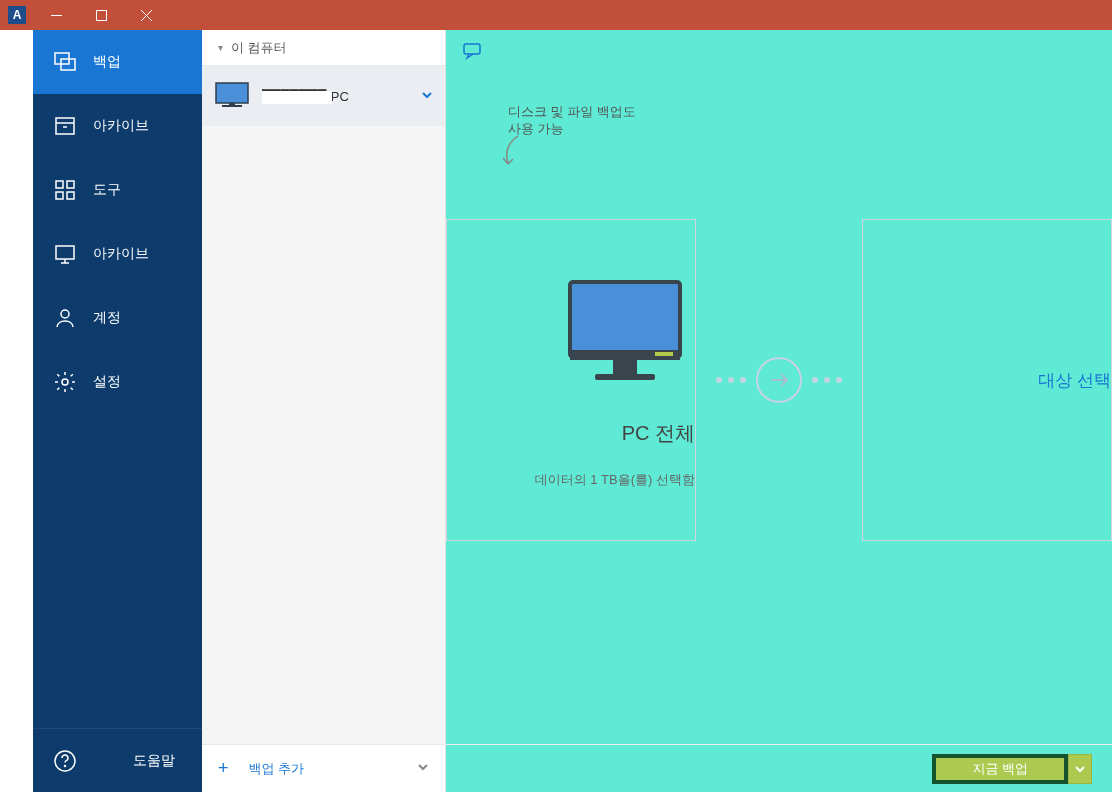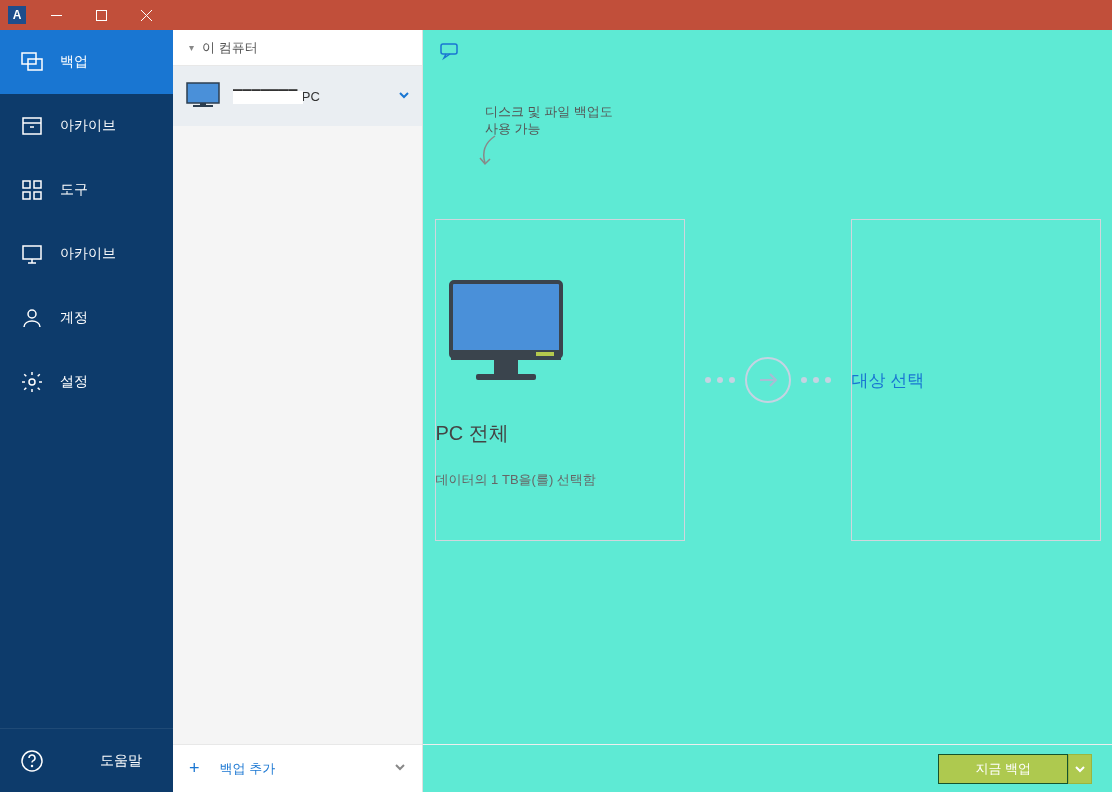--- a/index.html
+++ b/index.html
@@ -7,21 +7,21 @@
 
 .titlebar { height: 30px; background: #c14f3a; display: flex; align-items: center; color: #fff; font-size: 12px; }
 .titlebar-icon { width: 18px; height: 18px; background: #1e4d8b; margin: 0 8px; display: flex; align-items: center; justify-content: center; font-weight: bold; font-size: 12px; }
 .titlebar-title { flex: 1; }
 .titlebar-btns { display: flex; }
 .titlebar-btn { width: 45px; height: 30px; display: flex; align-items: center; justify-content: center; cursor: pointer; }
 .titlebar-btn svg { stroke: #fff; }
 
 .body { display: flex; height: 762px; }
 
-.sidebar { width: 173px; background: #0d3b6b; color: #fff; display: flex; flex-direction: column; }
+.sidebar { width: 173px; background: #0d3b6b; color: #fff; display: flex; flex-direction: column; margin-left: 33px; }
 .nav { flex: 1; }
 .nav-item { height: 64px; display: flex; align-items: center; padding-left: 20px; cursor: pointer; font-size: 14px; }
 .nav-item.active { background: #1976d2; }
 .nav-icon { width: 24px; height: 24px; margin-right: 16px; display: flex; align-items: center; justify-content: center; }
 .help-item { height: 64px; display: flex; align-items: center; padding-left: 20px; cursor: pointer; font-size: 14px; border-top: 1px solid rgba(255,255,255,0.08); gap: 40px; }
 
 .secondary { width: 250px; background: #f5f5f5; border-right: 1px solid #e0e0e0; display: flex; flex-direction: column; }
 .sec-header { height: 36px; display: flex; align-items: center; padding: 0 16px; font-size: 13px; color: #555; background: #fff; border-bottom: 1px solid #e8e8e8; }
 .sec-header .tri { margin-right: 8px; color: #888; font-size: 10px; }
 .sec-list { flex: 1; }
@@ -36,34 +36,34 @@
 
 .main { flex: 1; background: #5eead4; display: flex; flex-direction: column; position: relative; }
 .main-top { height: 46px; display: flex; align-items: center; padding: 0 16px; }
 .comment-icon { color: #1976d2; }
 .main-content { flex: 1; display: flex; align-items: center; justify-content: center; position: relative; }
 
 .hint { position: absolute; top: 28px; left: 62px; font-size: 13px; color: #555; text-align: left; line-height: 1.3; }
 .hint-arrow { position: absolute; top: 55px; left: 52px; }
 
 .cards { display: flex; align-items: center; gap: 20px; margin-top: -60px; }
-.card { width: 250px; height: 322px; border: 1px solid #d0d6dd; display: flex; flex-direction: column; align-items: flex-start; justify-content: center; cursor: pointer; }
+.card { width: 250px; height: 322px; border: 1px solid #d0d6dd; display: flex; flex-direction: column; align-items: flex-end; justify-content: center; cursor: pointer; }
 .source-card .monitor { margin-bottom: 24px; }
 .card-title { font-size: 20px; color: #444; margin-bottom: 24px; }
 .card-sub { font-size: 13px; color: #666; }
 .dest-card .dest-label { font-size: 17px; color: #1976d2; }
 
 .flow { display: flex; align-items: center; gap: 10px; }
 .dots { width: 6px; height: 6px; background: #c5d3e2; border-radius: 50%; box-shadow: 12px 0 0 #c5d3e2, 24px 0 0 #c5d3e2; margin-right: 24px; }
 .flow-circle { width: 46px; height: 46px; border: 2px solid #c5d3e2; border-radius: 50%; display: flex; align-items: center; justify-content: center; }
 .dots2 { width: 6px; height: 6px; background: #c5d3e2; border-radius: 50%; box-shadow: 12px 0 0 #c5d3e2, 24px 0 0 #c5d3e2; margin-left: 0; margin-right: 24px; }
 
 .main-footer { height: 48px; display: flex; align-items: center; justify-content: flex-end; padding: 0 20px; border-top: 1px solid #eee; }
 .backup-btn { display: flex; }
-.backup-btn-main { background: #aec94f; border: 1px solid #14532d; color: #fff; height: 30px; padding: 0 36px; font-size: 13px; cursor: pointer; }
+.backup-btn-main { background: #aec94f; border: 4px solid #14532d; color: #fff; height: 30px; padding: 0 36px; font-size: 13px; cursor: pointer; }
 .backup-btn-drop { background: #aec94f; border: 1px solid #9bb53f; border-left: 1px solid #9bb53f; color: #fff; height: 30px; width: 24px; cursor: pointer; display: flex; align-items: center; justify-content: center; }
 
 .hidden-text { color: #333; position: relative; }
 .hidden-text::after { content: ""; position: absolute; left: 0; top: 2px; width: 70px; height: 14px; background: #fff; }
 </style>
 </head>
 <body>
 
 <div class="titlebar">
   <div class="titlebar-icon">A</div>

